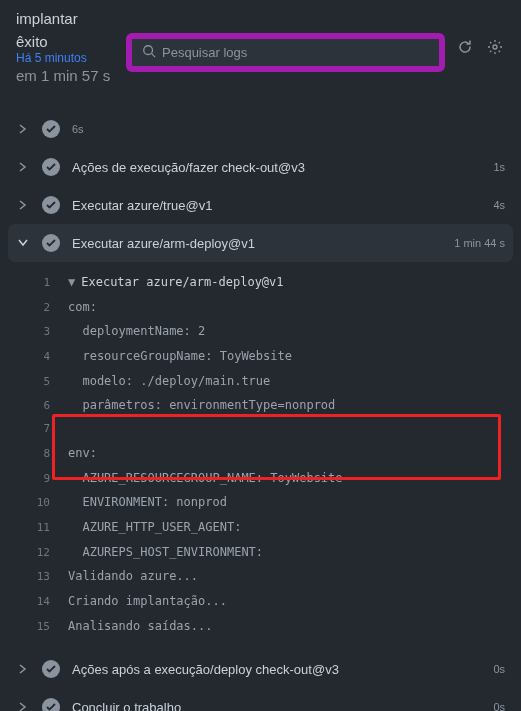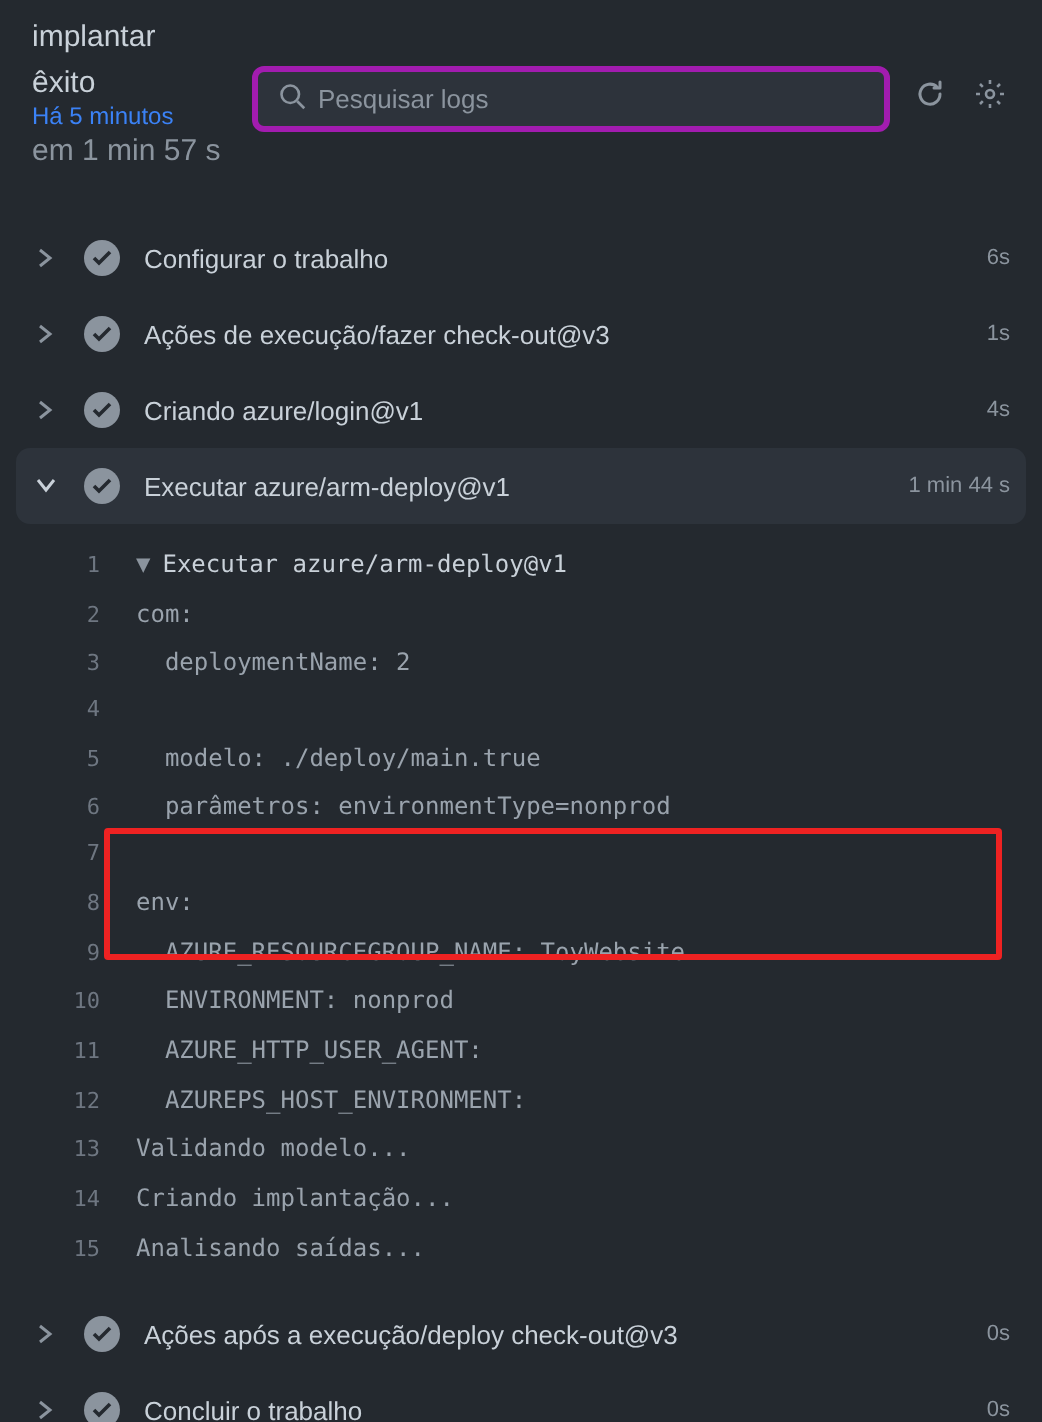--- a/index.html
+++ b/index.html
@@ -42,21 +42,21 @@
     margin-top: 2px;
   }
   .search-wrap {
     flex: 1;
     margin-top: 0;
   }
   .search {
     display: flex;
     align-items: center;
     background: #2d333b;
-    border: 3px solid #a21caf;
+    border: 6px solid #a21caf;
     border-radius: 6px;
     padding: 5px 10px;
     gap: 6px;
     width: 100%;
   }
   .search input {
     background: transparent;
     border: none;
     outline: none;
     color: #c9d1d9;
@@ -202,21 +202,20 @@
     <span class="chevron">
         <svg width="8" height="10" viewBox="0 0 8 10">
           <path d="M1 1l5 4-5 4" stroke="#8b949e" stroke-width="1.5" fill="none"></path>
         </svg>
       </span>
     <span class="check">
         <svg width="10" height="8" viewBox="0 0 10 8">
           <path d="M1 4l2.5 2.5L9 1" stroke="#24292f" stroke-width="1.8" fill="none"></path>
         </svg>
       </span>
-    <span class="step-label">Configurar o trabalho</span>
     <span class="step-dur">6s</span>
   </div>
 
   <div class="step">
     <span class="chevron">
         <svg width="8" height="10" viewBox="0 0 8 10">
           <path d="M1 1l5 4-5 4" stroke="#8b949e" stroke-width="1.5" fill="none"></path>
         </svg>
       </span>
     <span class="check">
@@ -232,21 +231,21 @@
     <span class="chevron">
         <svg width="8" height="10" viewBox="0 0 8 10">
           <path d="M1 1l5 4-5 4" stroke="#8b949e" stroke-width="1.5" fill="none"></path>
         </svg>
       </span>
     <span class="check">
         <svg width="10" height="8" viewBox="0 0 10 8">
           <path d="M1 4l2.5 2.5L9 1" stroke="#24292f" stroke-width="1.8" fill="none"></path>
         </svg>
       </span>
-    <span class="step-label">Criando azure/login@v1</span>
+    <span class="step-label">Executar azure/true@v1</span>
     <span class="step-dur">4s</span>
   </div>
 
   <div class="step expanded">
     <span class="chevron">
         <svg width="10" height="8" viewBox="0 0 10 8">
           <path d="M1 1l4 5 4-5" stroke="#c9d1d9" stroke-width="1.5" fill="none"></path>
         </svg>
       </span>
     <span class="check">
@@ -267,20 +266,21 @@
         <div class="log-line">
           <span class="ln">2</span>
           <span class="lc">com:</span>
         </div>
         <div class="log-line">
           <span class="ln">3</span>
           <span class="lc">  deploymentName: 2</span>
         </div>
         <div class="log-line">
           <span class="ln">4</span>
+          <span class="lc">  resourceGroupName: ToyWebsite</span>
         </div>
         <div class="log-line">
           <span class="ln">5</span>
           <span class="lc">  modelo: ./deploy/main.true</span>
         </div>
         <div class="log-line">
           <span class="ln">6</span>
           <span class="lc">  parâmetros: environmentType=nonprod</span>
         </div>
         <div class="log-line">
@@ -301,21 +301,21 @@
         <div class="log-line">
           <span class="ln">11</span>
           <span class="lc">  AZURE_HTTP_USER_AGENT:</span>
         </div>
         <div class="log-line">
           <span class="ln">12</span>
           <span class="lc">  AZUREPS_HOST_ENVIRONMENT:</span>
         </div>
         <div class="log-line">
           <span class="ln">13</span>
-          <span class="lc">Validando modelo...</span>
+          <span class="lc">Validando azure...</span>
         </div>
         <div class="log-line">
           <span class="ln">14</span>
           <span class="lc">Criando implantação...</span>
         </div>
         <div class="log-line">
           <span class="ln">15</span>
           <span class="lc">Analisando saídas...</span>
         </div>
       </div>

